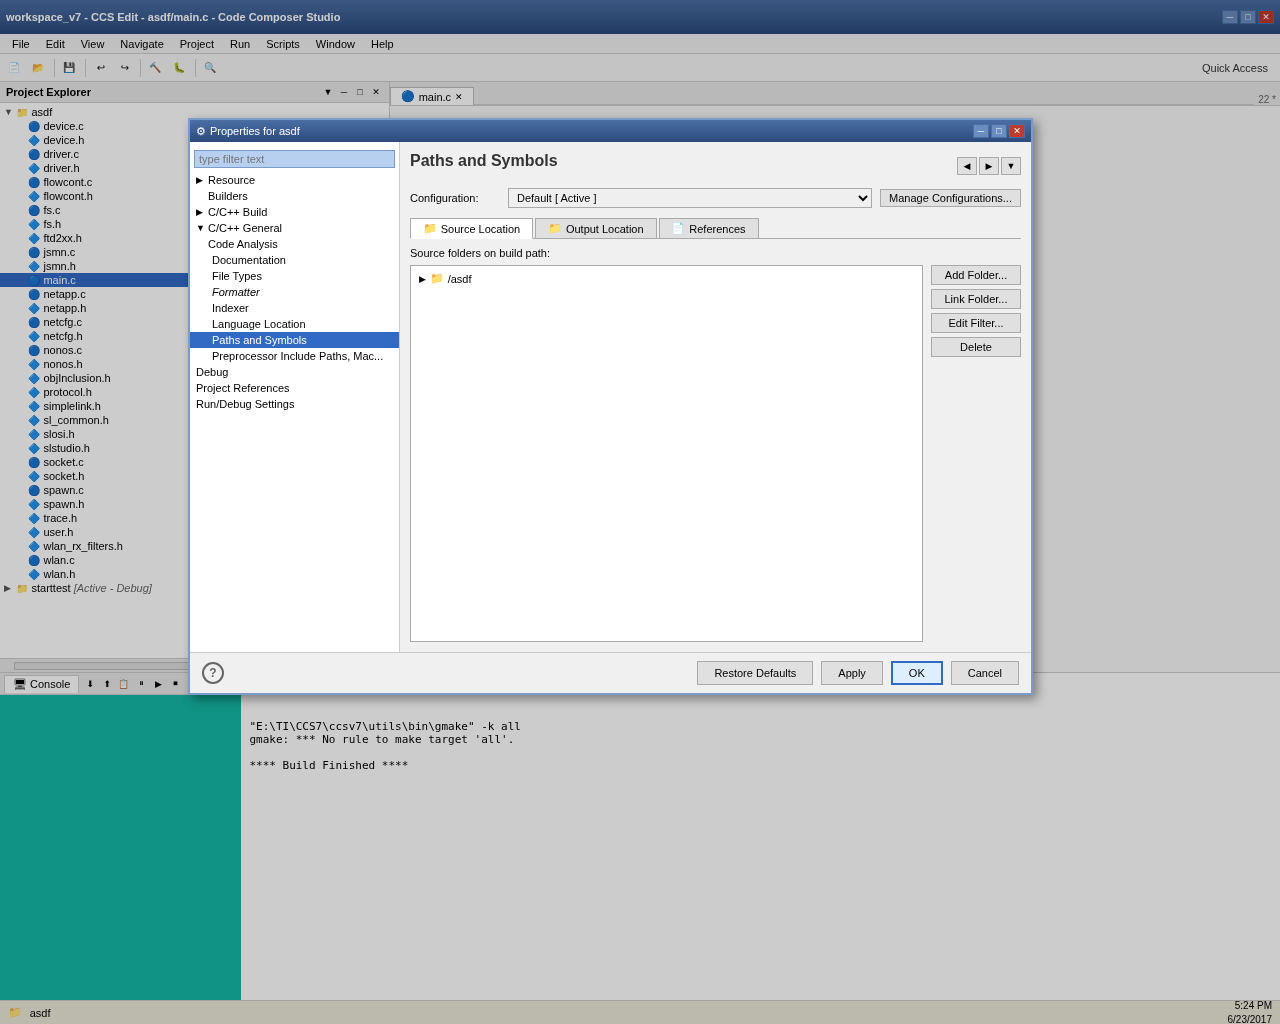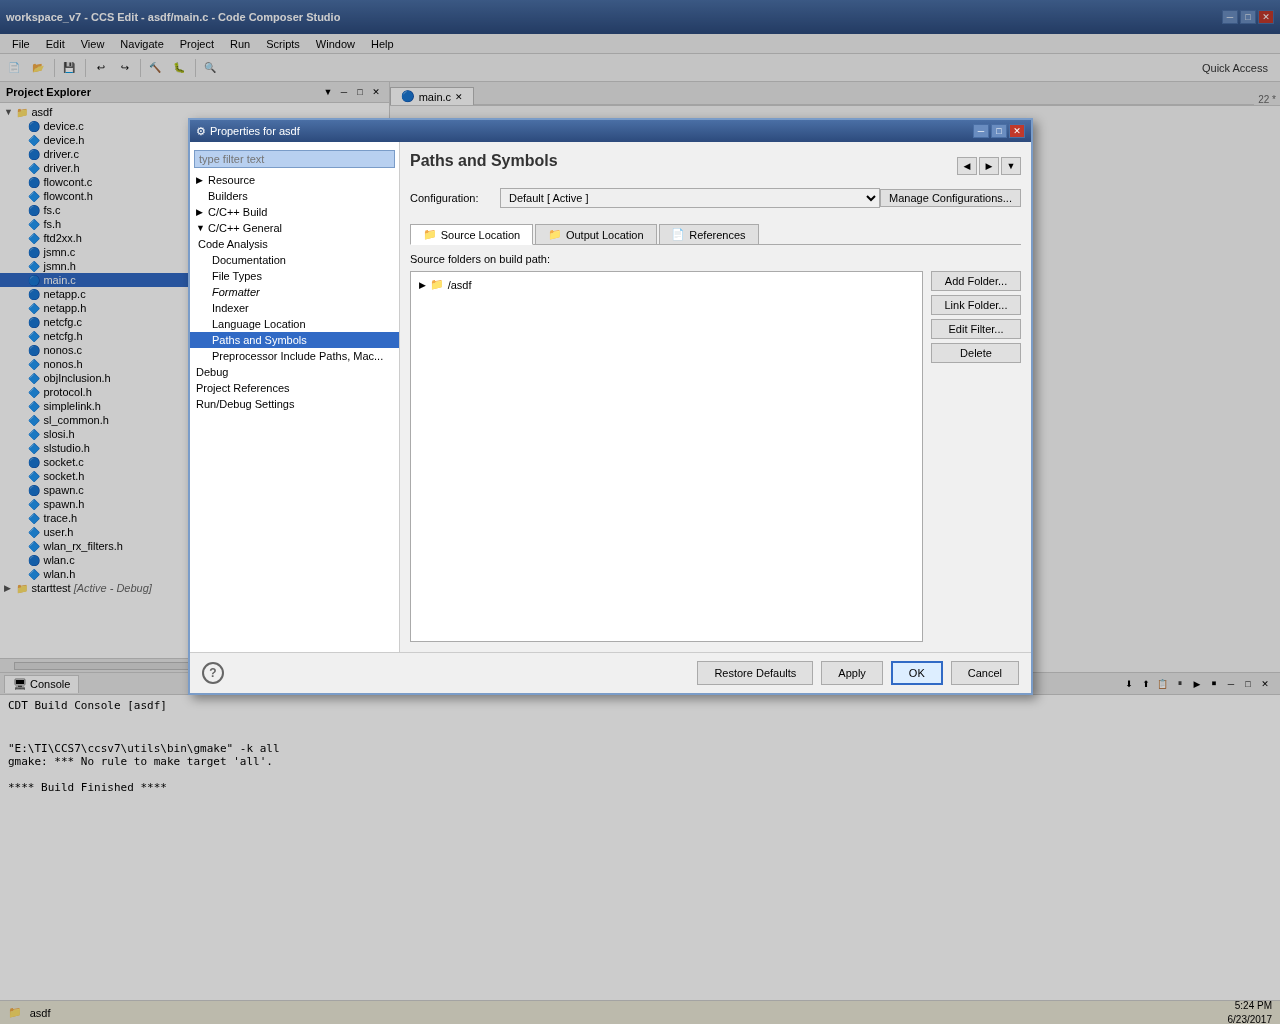--- a/index.html
+++ b/index.html
@@ -152,21 +152,21 @@
       display: flex; align-items: center; gap: 4px;
     }
     .editor-tab.active { background: white; }
 
     
     .bottom-panel {
       height: 340px;
       background: #14b8a6;
       border-top: 1px solid #ccc;
       display: flex;
-      flex-direction: column;
+      flex-direction: row;
     }
     .bottom-tabs {
       background: #e8e8e8;
       height: 22px;
       display: flex;
       align-items: center;
       border-bottom: 1px solid #ccc;
       padding: 0 4px;
     }
     .bottom-tab {
@@ -284,21 +284,22 @@
       width: 20px; height: 18px;
       background: #e0e0e0;
       border: 1px solid #aaa;
       font-size: 9px;
       cursor: pointer;
       display: flex; align-items: center; justify-content: center;
     }
     .config-row {
       display: flex;
       align-items: center;
-      margin-bottom: 16px;
+      margin-bottom: 10px;
+      gap: 8px;
     }
     .config-label { font-size: 11px; min-width: 90px; }
     .config-select {
       flex: 1;
       padding: 2px 4px;
       font-size: 11px;
       border: 1px solid #aaa;
     }
     .config-btn {
       padding: 2px 8px;
@@ -693,21 +694,21 @@
           <span>Builders</span>
         </div>
         <div class="dtree-item" style="padding-left:6px;">
           <span class="dexpand">▶</span>
           <span>C/C++ Build</span>
         </div>
         <div class="dtree-item" style="padding-left:6px;">
           <span class="dexpand">▼</span>
           <span>C/C++ General</span>
         </div>
-        <div class="dtree-item" style="padding-left:8px;">
+        <div class="dtree-item" style="padding-left:18px;">
           <span>Code Analysis</span>
         </div>
         <div class="dtree-item" style="padding-left:22px;text-align:right;">
           <span>Documentation</span>
         </div>
         <div class="dtree-item" style="padding-left:22px;">
           <span>File Types</span>
         </div>
         <div class="dtree-item" style="padding-left:22px;font-style:italic;">
           <span>Formatter</span>

